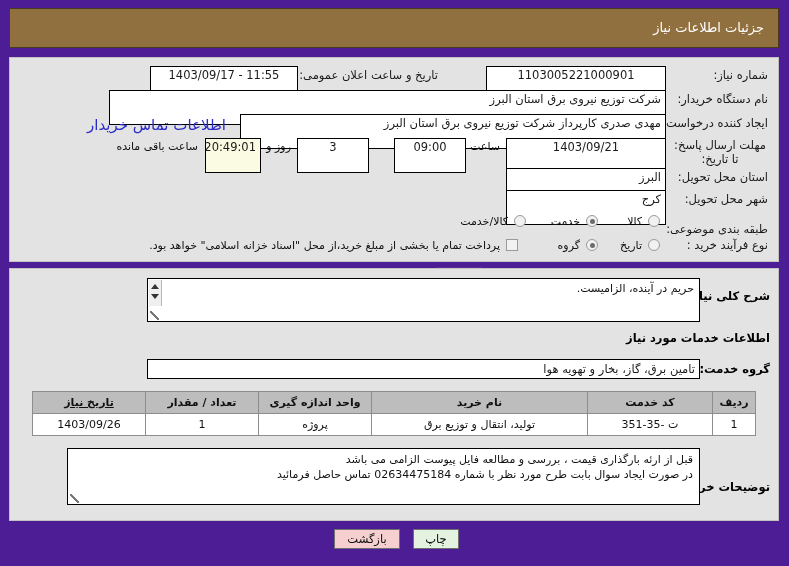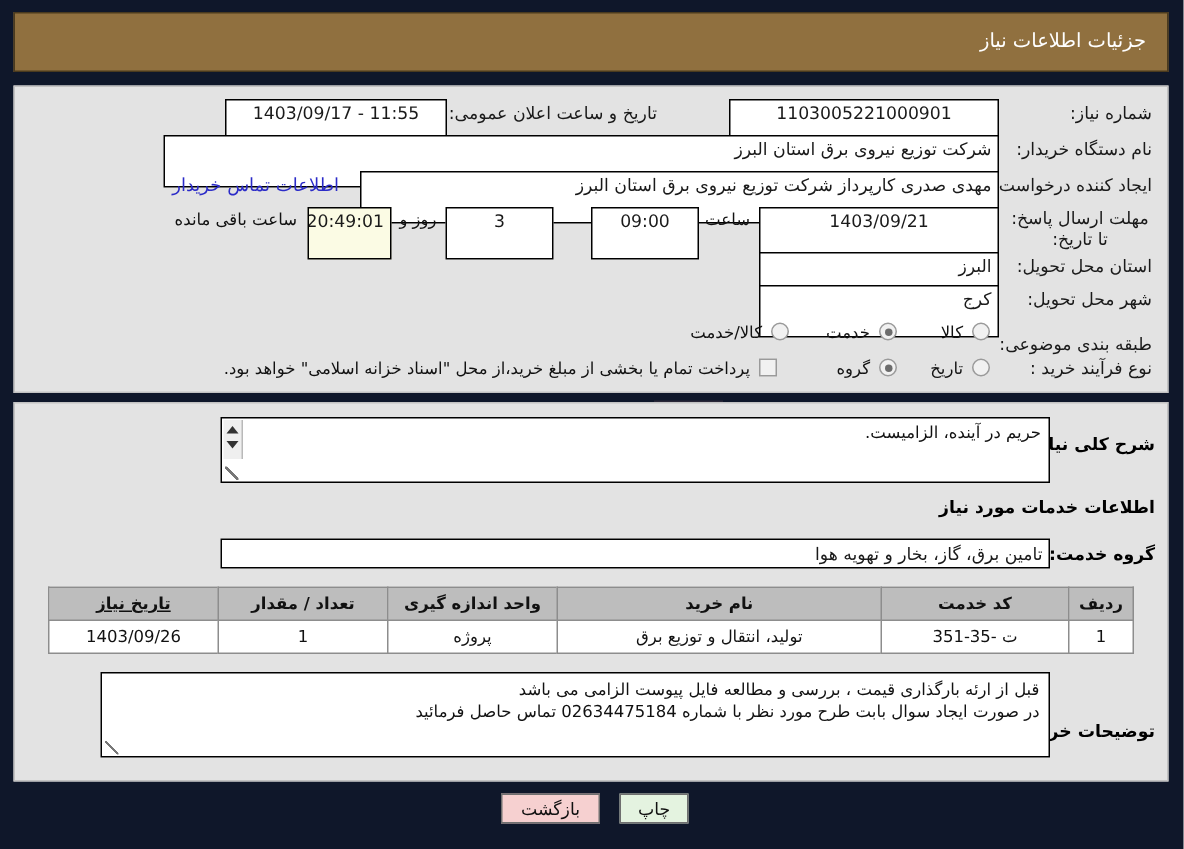--- a/index.html
+++ b/index.html
@@ -6,21 +6,21 @@
     margin: 0;
     padding: 0;
     background: #e3e3e3;
     font-family: "DejaVu Sans", "Liberation Sans", sans-serif;
   }
   #page {
     position: relative;
     width: 789px;
     height: 566px;
     overflow: hidden;
-    background: #0f172a;
+    background: #4c1d95;
     direction: rtl;
   }
 
   
   .watermark {
     position: absolute;
     left: 0; top: 255px;
     width: 789px; height: 160px;
     pointer-events: none;
     z-index: 0;
@@ -107,21 +107,21 @@
   .fld.rt { text-align: right; }
   .fld.cream { background: #fbfbe4; }
   .note {
     position: absolute;
     font-size: 11px;
     color: #111;
     white-space: nowrap;
   }
   .link {
     position: absolute;
-    font-size: 12px;
+    font-size: 15px;
     color: #2b2bc8;
     text-decoration: none;
     white-space: nowrap;
     cursor: pointer;
   }
 
   
   .radio {
     position: absolute;
     width: 12px; height: 12px;

